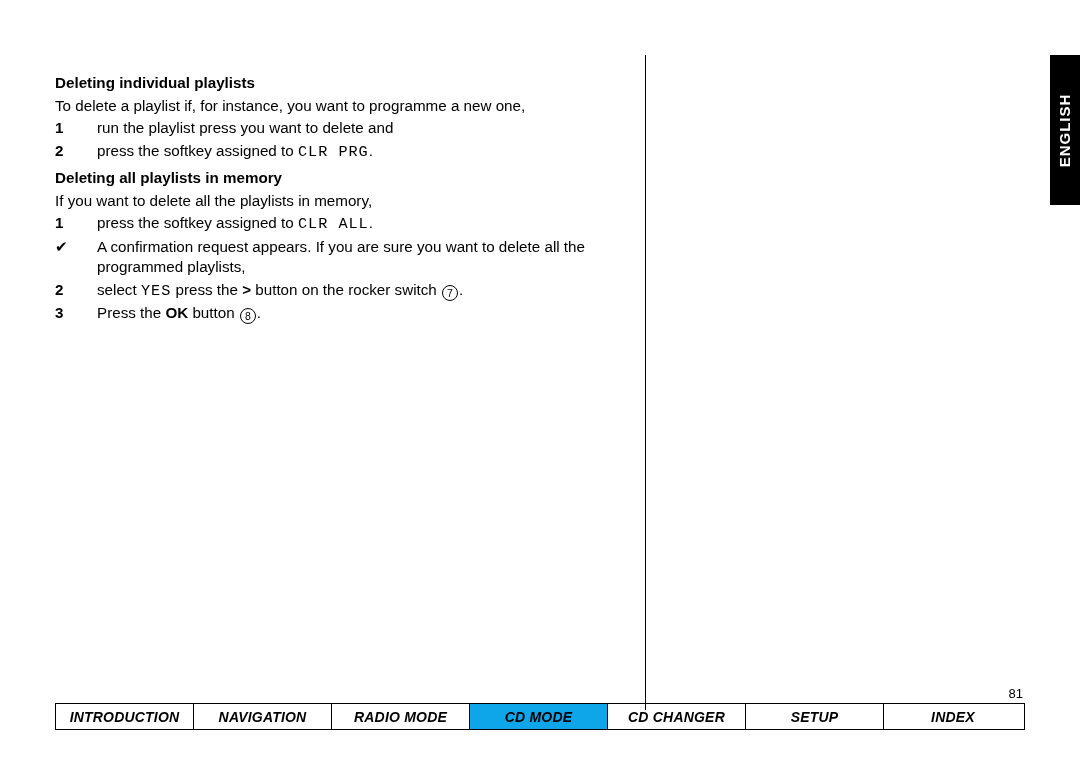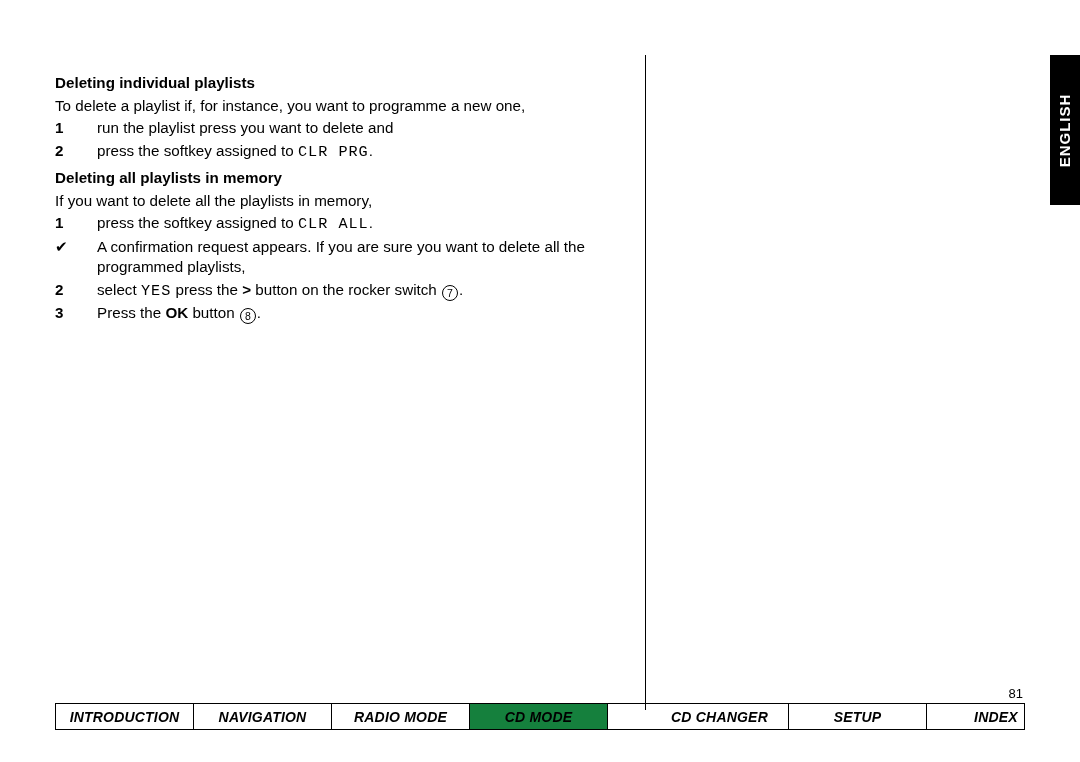--- a/index.html
+++ b/index.html
@@ -122,27 +122,27 @@
     justify-content: center;
     font-size: 14px;
     font-weight: bold;
     font-style: italic;
     text-transform: uppercase;
     letter-spacing: 0.2px;
     height: 100%;
     flex: 0 0 auto;
   }
   .tabs .tab:last-child { border-right: none; }
-  .tabs .tab.active { background: #15803d; }
+  .tabs .tab.active { background: #0ea5e9; }
 
   .tab.intro   { width: 138px; }
   .tab.nav     { width: 138px; }
   .tab.radio   { width: 138px; }
   .tab.cd      { width: 138px; }
-  .tab.chg     { width: 138px; margin-left: 43px; }
+  .tab.chg     { width: 138px; }
   .tab.setup   { width: 138px; }
   .tab.index   { width: 138px; }
 </style>
 </head>
 <body>
 
 <div class="page">
 
   <div class="content-frame">
     <div class="columns">

